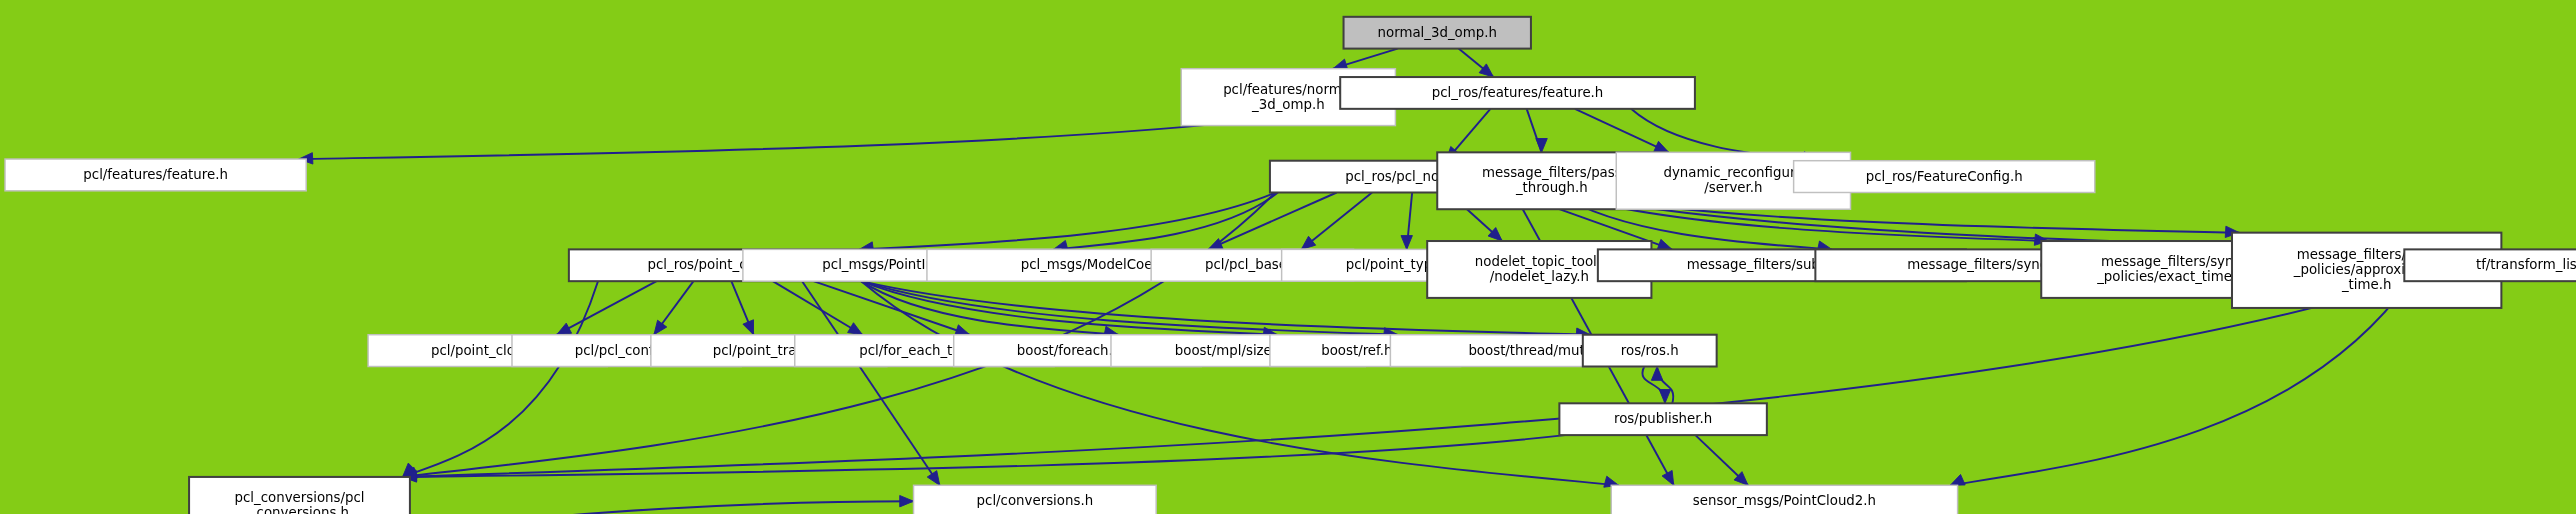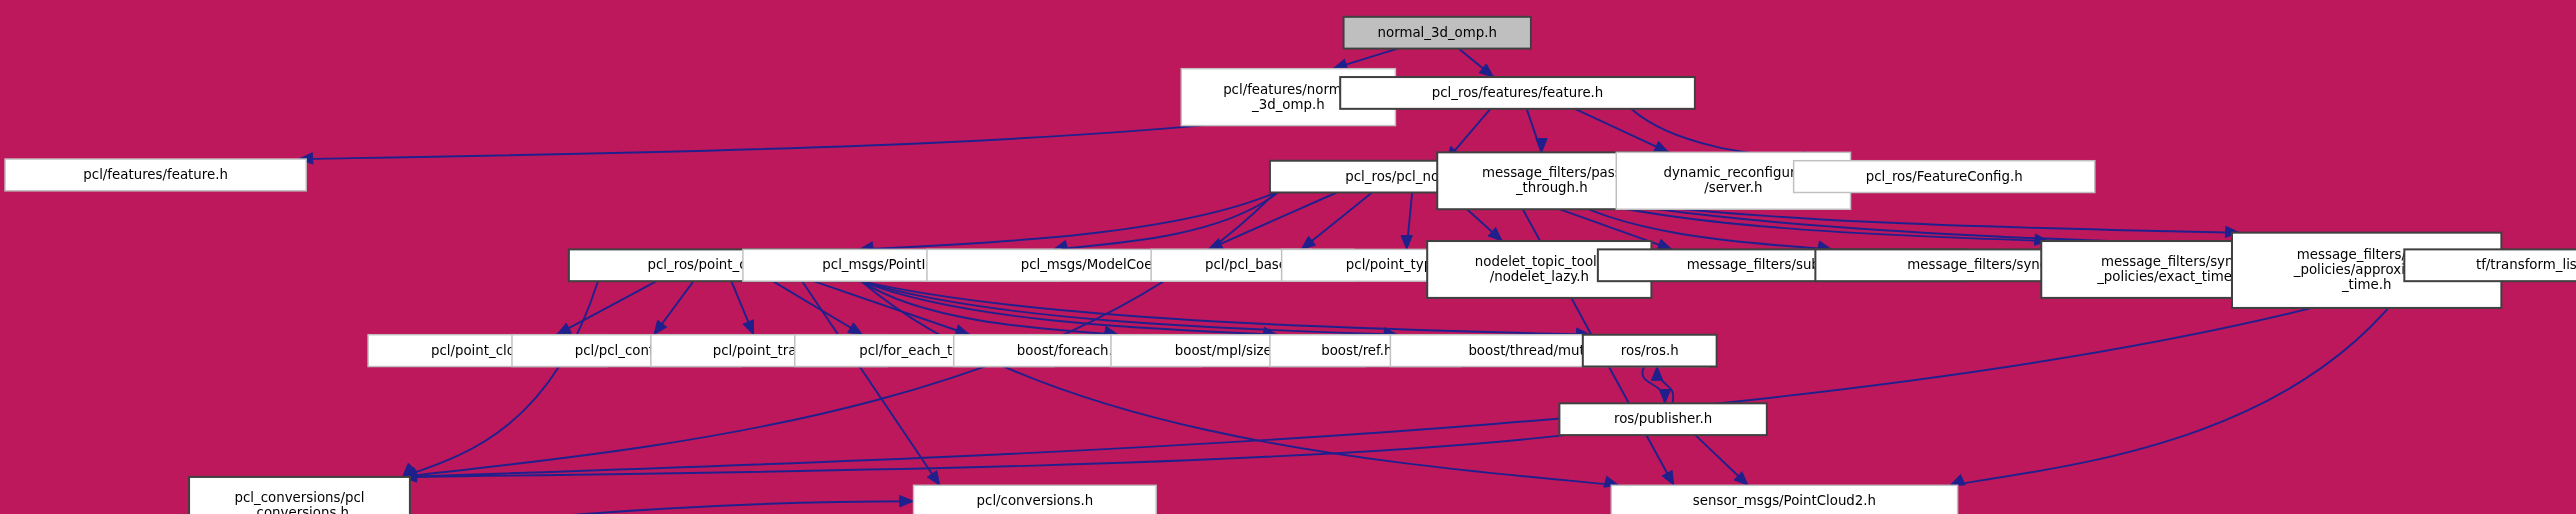--- a/index.html
+++ b/index.html
@@ -1,17 +1,17 @@
 <!DOCTYPE html>
 <html style="font-size:14.7px"><head>
 <meta charset="utf-8">
 <style>
   html,body{margin:0;padding:0;background:#ffffff;}
   body{font-family:"DejaVu Sans","Liberation Sans",sans-serif;}
-  #graph-wrap{position:relative;width:2576px;height:515px;background:#be185d;overflow:hidden;}
+  #graph-wrap{position:relative;width:2576px;height:515px;background:#84cc16;overflow:hidden;}
   svg#graph-svg{position:absolute;left:0;top:0;width:2576px;height:515px;display:block;}
   .edge{fill:none;stroke:#20208c;stroke-width:2.1;}
   .arrowhead{fill:#20208c;stroke:#20208c;stroke-width:1;}
   .node-box{fill:#ffffff;stroke:#c0c0c0;stroke-width:1.6;}
   .node-box.internal{stroke:#404040;stroke-width:2.2;}
   .node-box.root{fill:#bfbfbf;stroke:#404040;stroke-width:2.2;}
   .node-label{font-family:"DejaVu Sans","Liberation Sans",sans-serif;font-size:14.5px;fill:#000000;text-anchor:middle;dominant-baseline:middle;}
 </style>
 </head>
 <body>

